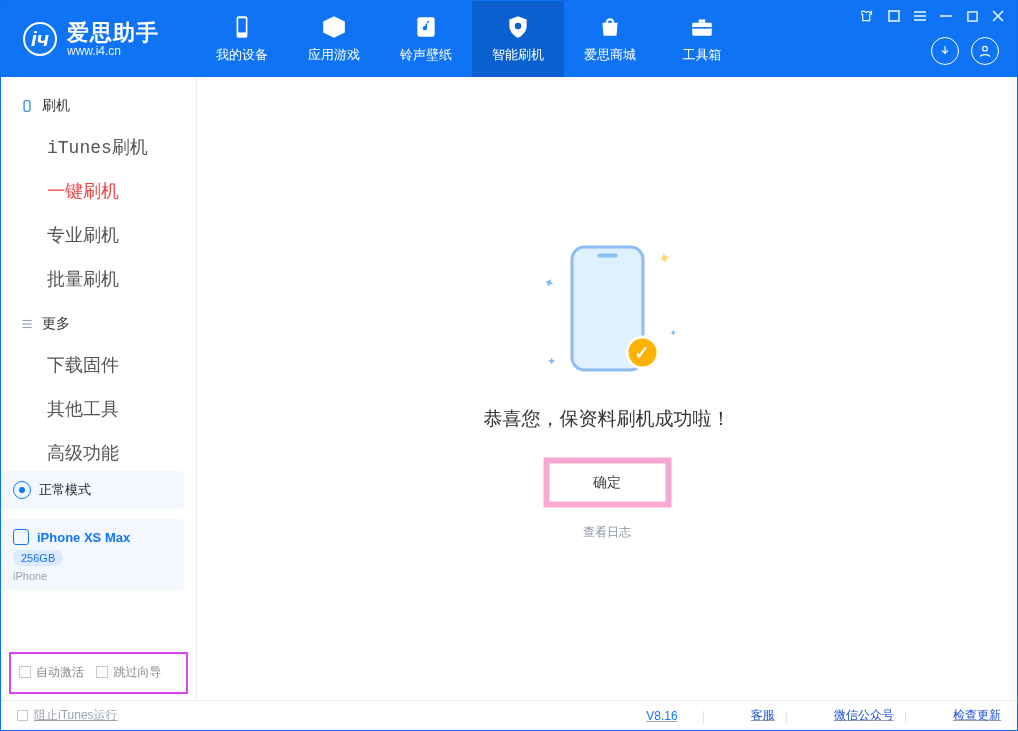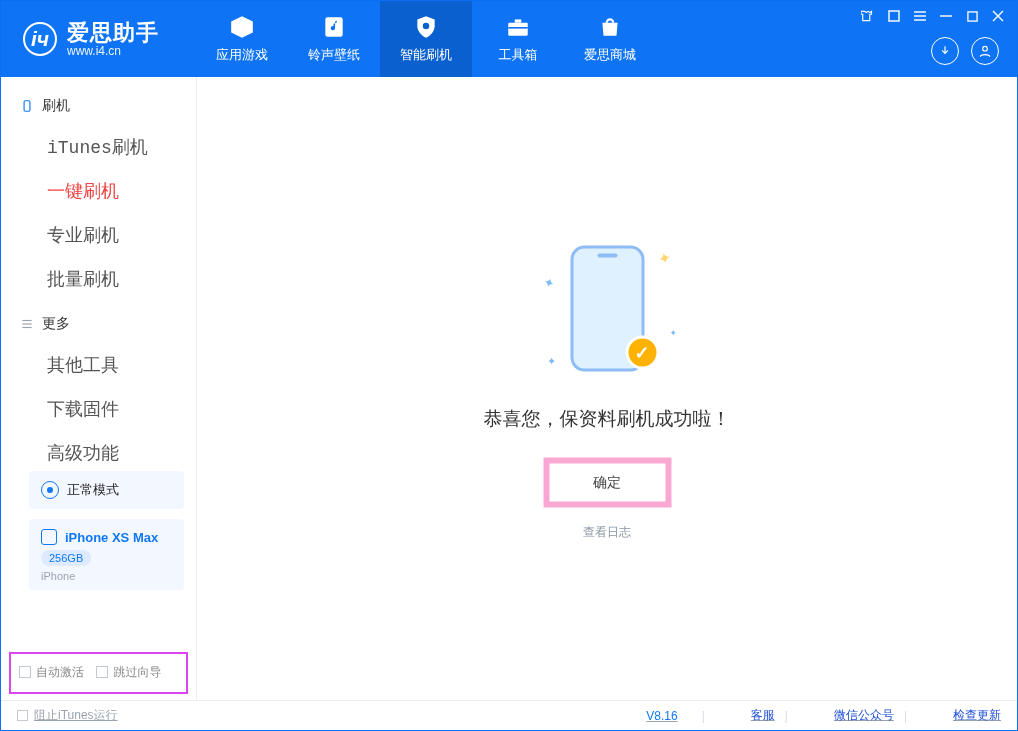--- a/index.html
+++ b/index.html
@@ -25,21 +25,21 @@
 .header-actions .circ { width: 28px; height: 28px; border: 1.5px solid #fff; border-radius: 50%; display: flex; align-items: center; justify-content: center; cursor: pointer; }
 
 
 .body { position: absolute; top: 76px; bottom: 30px; left: 0; right: 0; display: flex; }
 .sidebar { width: 196px; border-right: 1px solid #eceef1; position: relative; background: #fff; padding-top: 6px; }
 .side-group-title { display: flex; align-items: center; padding: 14px 18px 10px 18px; font-size: 14px; color: #333; }
 .side-group-title .gicon { width: 15px; height: 15px; margin-right: 8px; display: inline-flex; align-items: center; justify-content: center; }
 .side-item { display: block; padding: 10px 10px 10px 46px; font-size: 18px; color: #555; cursor: pointer; font-family: Liberation Mono, monospace; }
 .side-item.active { color: #ef4444; }
 
-.device-box { position: absolute; left: 28px; right: 12px; bottom: 110px; }
+.device-box { position: absolute; left: 0; right: 12px; bottom: 110px; }
 .mode-card { background: #f3f7ff; border-radius: 4px; padding: 10px 12px; display: flex; align-items: center; color: #222; font-size: 13px; margin-bottom: 10px; }
 .mode-card .dot { width: 18px; height: 18px; border: 1.5px solid #1078f6; border-radius: 50%; margin-right: 8px; display: inline-flex; align-items: center; justify-content: center; }
 .mode-card .dot::after { content: ""; width: 6px; height: 6px; background: #1078f6; border-radius: 50%; }
 
 .device-card { background: #f3f7ff; border-radius: 4px; padding: 10px 12px 8px 12px; }
 .device-head { display: flex; align-items: flex-end; font-size: 13px; font-weight: 600; color: #1078f6; }
 .device-head .ph { width: 16px; height: 16px; margin-right: 8px; border: 1.5px solid #1078f6; border-radius: 3px; position: relative; }
 .badge { display: inline-block; margin-top: 5px; background: #ddeaff; color: #1078f6; font-size: 11px; padding: 2px 8px; border-radius: 10px; }
 .devtype { font-size: 11px; color: #9aa4b1; margin-top: 4px; }
 
@@ -79,20 +79,29 @@
     <div class="logo-mark">iч</div>
     <div>
       <div class="logo-text-main">爱思助手</div>
       <div class="logo-text-sub">www.i4.cn</div>
     </div>
   </div>
   <div class="nav">
     <div class="nav-item">
       <div class="nav-icon">
           <svg viewBox="0 0 24 24">
+            <rect x="7" y="2" width="10" height="20" rx="2" fill="#fff"></rect>
+            <rect x="8.5" y="4" width="7" height="13" fill="#0e74f5"></rect>
+          </svg>
+        </div>
+      <span>我的设备</span>
+    </div>
+    <div class="nav-item">
+      <div class="nav-icon">
+          <svg viewBox="0 0 24 24">
             <path d="M12 2 L22 7 L12 12 L2 7 Z M2 7 v10 l10 5 v-10 Z M22 7 v10 l-10 5 v-10 Z" fill="#fff"></path>
           </svg>
         </div>
       <span>应用游戏</span>
     </div>
     <div class="nav-item">
       <div class="nav-icon">
           <svg viewBox="0 0 24 24">
             <rect x="4" y="3" width="16" height="18" rx="2" fill="#fff"></rect>
             <path d="M13 7 v6 a2 2 0 1 1 -1.5 -1.9 V9 l3 -1 v-2 z" fill="#0e74f5"></path>
@@ -101,39 +110,39 @@
       <span>铃声壁纸</span>
     </div>
     <div class="nav-item active">
       <div class="nav-icon">
           <svg viewBox="0 0 24 24">
             <path d="M12 2 L20 5 v6 c0 5 -4 9 -8 11 c-4 -2 -8 -6 -8 -11 V5 Z" fill="#fff"></path>
             <circle cx="12" cy="11" r="3" fill="#0b60cf"></circle>
           </svg>
         </div>
       <span>智能刷机</span>
+    </div>
+    <div class="nav-item">
+      <div class="nav-icon">
+          <svg viewBox="0 0 24 24">
+            <path d="M5 8 h14 l-1 12 H6 Z" fill="#fff"></path>
+            <path d="M9 8 a3 3 0 0 1 6 0" stroke="#fff" stroke-width="2" fill="none"></path>
+          </svg>
+        </div>
+      <span>爱思商城</span>
     </div>
     <div class="nav-item">
       <div class="nav-icon">
           <svg viewBox="0 0 24 24">
             <rect x="3" y="8" width="18" height="12" rx="1" fill="#fff"></rect>
             <rect x="9" y="5" width="6" height="3" fill="#fff"></rect>
             <rect x="3" y="12" width="18" height="1.5" fill="#0e74f5"></rect>
           </svg>
         </div>
       <span>工具箱</span>
-    </div>
-    <div class="nav-item">
-      <div class="nav-icon">
-          <svg viewBox="0 0 24 24">
-            <path d="M5 8 h14 l-1 12 H6 Z" fill="#fff"></path>
-            <path d="M9 8 a3 3 0 0 1 6 0" stroke="#fff" stroke-width="2" fill="none"></path>
-          </svg>
-        </div>
-      <span>爱思商城</span>
     </div>
   </div>
 
   <div class="winctrls">
     <span>
         <svg width="14" height="14" viewBox="0 0 24 24" stroke="#fff" stroke-width="2" fill="none">
           <path d="M6 4 l3 2 3-2 3 2 3-2 v5 l-3 0 v11 h-12 v-11 l-3 0 v-5 z"></path>
         </svg>
       </span>
     <span>
@@ -199,22 +208,22 @@
     <div class="side-group-title">
       <span class="gicon">
           <svg width="14" height="14" viewBox="0 0 24 24" stroke="#9aa4b1" stroke-width="2">
             <line x1="4" y1="6" x2="20" y2="6"></line>
             <line x1="4" y1="12" x2="20" y2="12"></line>
             <line x1="4" y1="18" x2="20" y2="18"></line>
           </svg>
         </span>
       <span>更多</span>
     </div>
+    <div class="side-item">下载固件</div>
     <div class="side-item">其他工具</div>
-    <div class="side-item">下载固件</div>
     <div class="side-item">高级功能</div>
 
     <div class="device-box">
       <div class="mode-card">
         <span class="dot"></span>
         <span>正常模式</span>
       </div>
       <div class="device-card">
         <div class="device-head">
           <span class="ph"></span>

